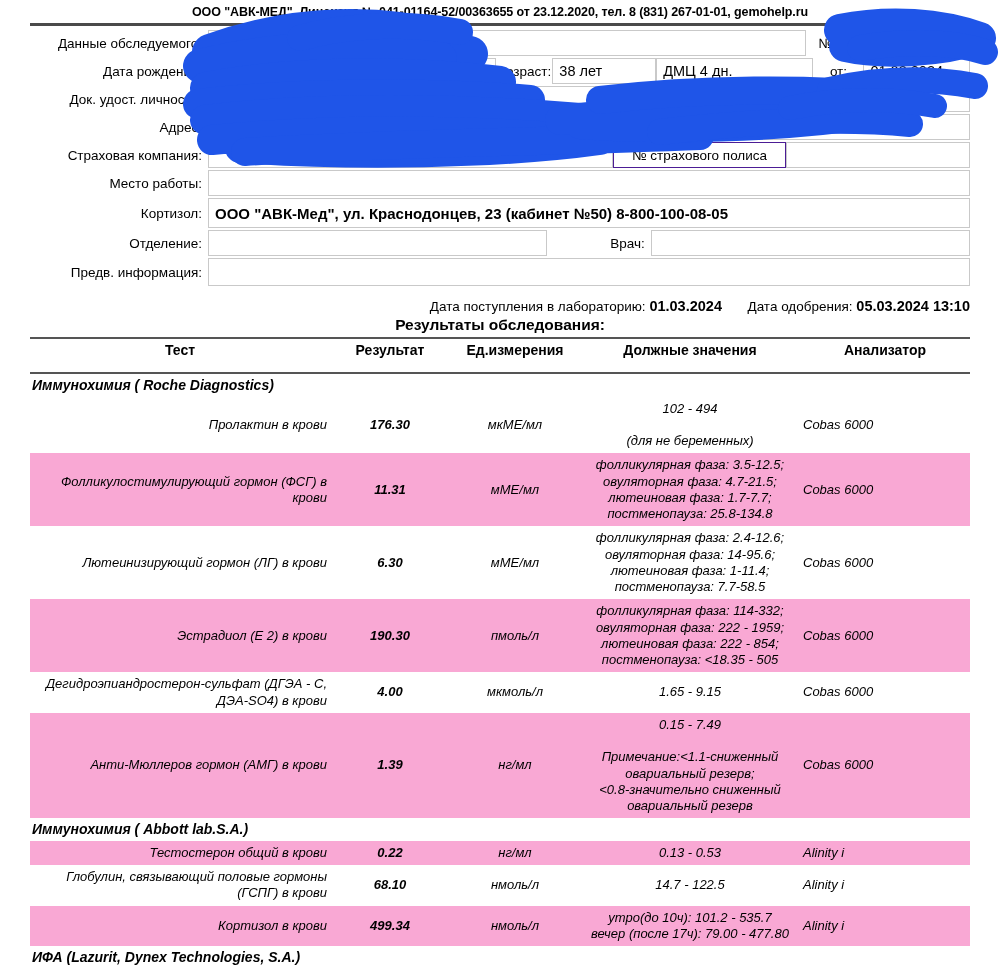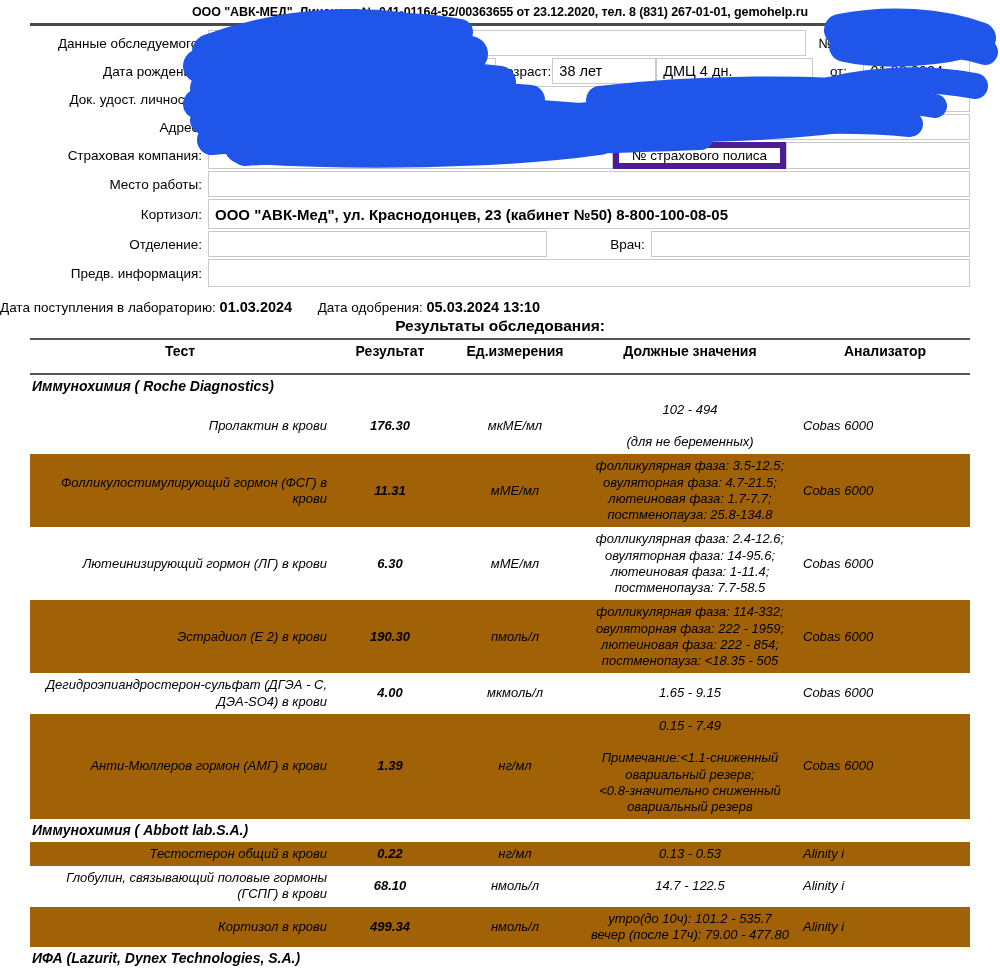--- a/index.html
+++ b/index.html
@@ -59,35 +59,36 @@
     align-items: center;
     padding: 0 6px;
     font-size: 14.5px;
     box-sizing: border-box;
     min-height: 26px;
     overflow: hidden;
     white-space: nowrap;
   }
   .fbox.bold { font-weight: bold; font-size: 15px; }
   .fbox.plain-label {
-    border: 6px solid #4c1d95;
+    border: 1px solid #4c1d95;
     justify-content: center;
     font-size: 13.5px;
   }
   .nolabel {
     font-size: 13.5px;
     display: flex;
     align-items: center;
     padding: 0 6px;
     white-space: nowrap;
     flex: 0 0 auto;
   }
 
   
   .dates {
+    text-align: right;
     font-size: 13.5px;
     padding: 10px 30px 0 0;
   }
   .dates b { font-size: 14.5px; }
   .dates .gap { display: inline-block; width: 18px; }
 
   .results-title {
     text-align: center;
     font-weight: bold;
     font-size: 15.5px;
@@ -121,21 +122,21 @@
   .col-units   { width: 130px; }
   .col-ref     { width: 220px; }
   .col-analyzer{ width: 170px; }
 
   tr.group td {
     font-weight: bold;
     font-size: 14px;
     padding: 3px 2px 2px 2px;
     background: #ffffff;
   }
-  tr.shaded td { background: #a16207; }
+  tr.shaded td { background: #f9a8d4; }
 
   td.test { text-align: right; padding-left: 24px; }
   td.result { text-align: center; font-weight: bold; font-size: 14.5px; }
   td.units { text-align: center; font-size: 12.5px; }
   td.ref { text-align: center; font-size: 12.5px; }
   td.analyzer { text-align: left; font-size: 13px; padding-left: 8px; }
 
   
   .redaction { position: absolute; left: 0; top: 0; width: 1000px; height: 970px; pointer-events: none; }
 </style>

